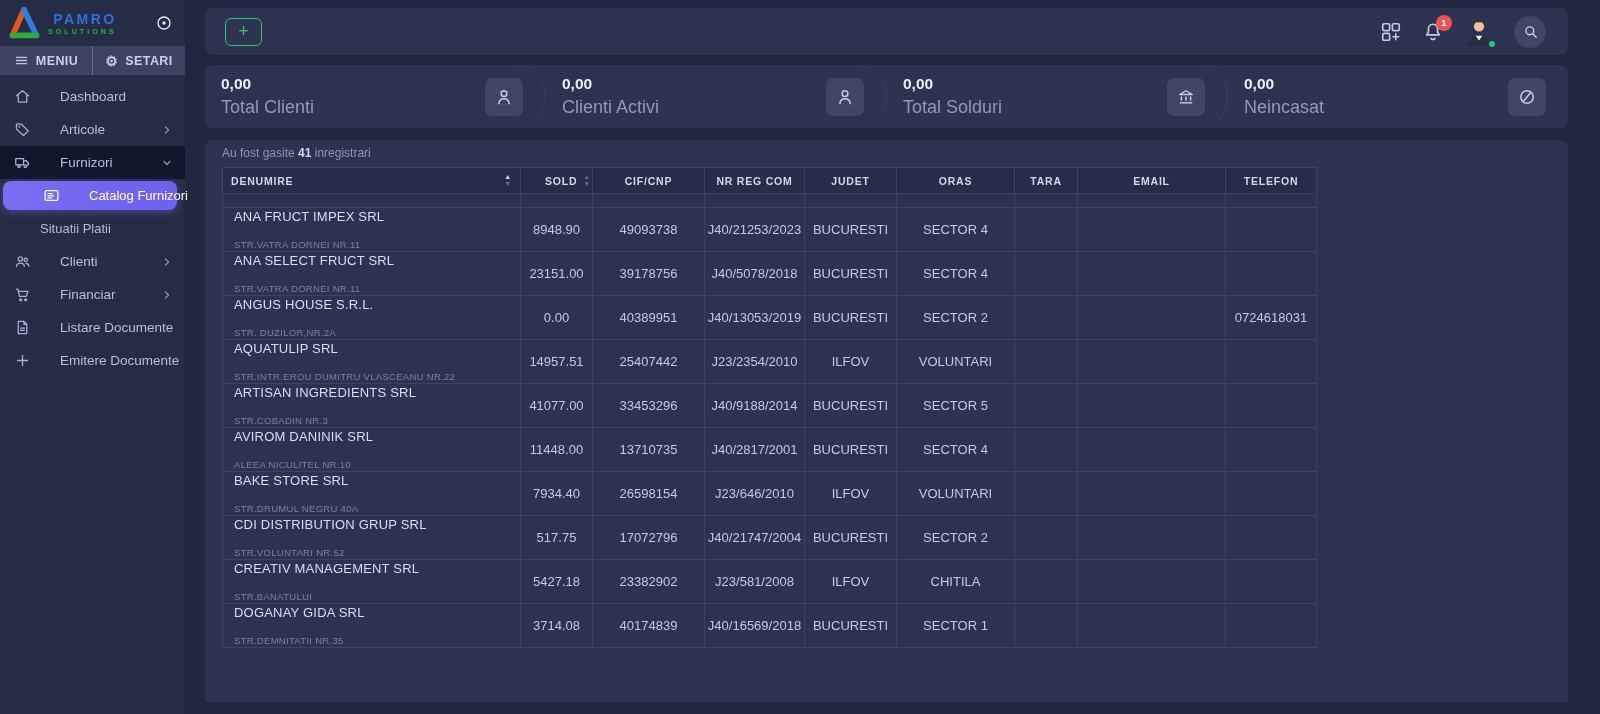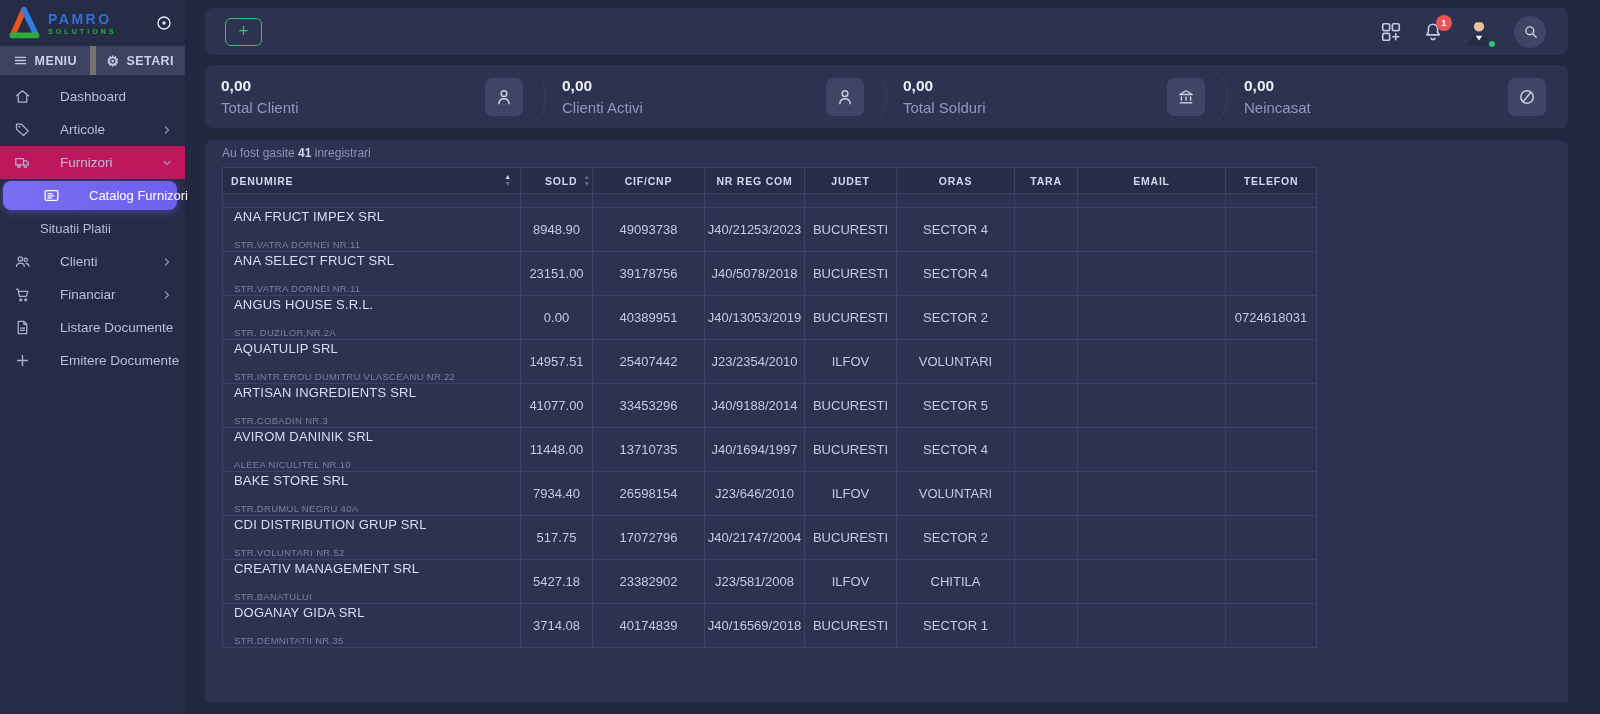--- a/index.html
+++ b/index.html
@@ -10,37 +10,37 @@
     font-family:"Liberation Sans", sans-serif;
     color:#c5cae2;
   }
   .app { display:flex; width:1600px; height:714px; }
 
   
   .sidebar { width:185px; flex-shrink:0; background:#262c45; display:flex; flex-direction:column; }
   .logo-row { height:46px; display:flex; align-items:center; padding:0 12px 0 4px; gap:4px; }
   .logo-tri { width:40px; height:40px; flex-shrink:0; }
   .logo-text { display:flex; flex-direction:column; line-height:1; }
-  .brand-name { color:#2e6fd9; font-weight:bold; font-size:14px; letter-spacing:2.5px; }
+  .brand-name { color:#2e6fd9; font-weight:bold; font-size:14px; letter-spacing:2.5px;text-align:right; }
   .brand-sub  { color:#27b33b; font-weight:bold; font-size:7px; letter-spacing:3.1px; margin-top:2px; }
   .pin-toggle { margin-left:auto; color:#e8eaf4; width:18px; height:18px; cursor:pointer; }
 
   .side-tabs { display:flex; height:29px; background:#3c4260; }
   .side-tab { flex:1; display:flex; align-items:center; justify-content:center; gap:7px;
     color:#ccd1e6; font-size:12.5px; font-weight:bold; letter-spacing:.4px; cursor:pointer; }
-  .side-tab:first-child { border-right:6px solid #737373; }
+  .side-tab:first-child { border-right:1px solid #737373; }
   .tab-ico { width:15px; height:15px; color:#c2c7dd; }
   .gear-glyph { font-size:14px; line-height:1; color:#c2c7dd; }
 
   .nav { padding-top:5px; display:flex; flex-direction:column; }
   .nav-item { height:33px; display:flex; align-items:center; padding:0 12px 0 14px;
     color:#b9bfdb; font-size:13.5px; gap:29px; cursor:pointer; white-space:nowrap; }
   .nav-item .nico { width:17px; height:17px; flex-shrink:0; color:#aab1cf; }
   .nav-item .chev { margin-left:auto; width:12px; height:12px; color:#8f96b8; flex-shrink:0; }
-  .nav-item.parent-open { background:#be185d; }
+  .nav-item.parent-open { background:#0f172a; }
   .nav-item.child { padding-left:40px; font-size:13px; color:#b6bcd6; }
   .nav-item.child-noicon { }
   .nav-item.active {
     background:linear-gradient(90deg,#7a6ef2,#6c60ee);
     border-radius:8px; margin:2px 8px 2px 3px; height:29px;
     color:#ffffff; box-shadow:0 2px 8px rgba(115,103,240,.45);
   }
   .nav-item.active .nico { color:#ffffff; }
 
   
@@ -62,21 +62,21 @@
     border-radius:50%; background:#28c76f; border:2px solid #2c3250; }
   .search-btn { width:32px; height:32px; border-radius:50%; background:#3f4565;
     display:flex; align-items:center; justify-content:center; color:#cdd1e4; cursor:pointer; }
   .search-btn svg { width:17px; height:17px; }
 
   .stats { margin:10px 32px 0 20px; height:63px; background:#2c3250; border-radius:8px; display:flex; }
   .stat { flex:1; display:flex; align-items:center; padding:0 22px 0 16px; border-right:1px solid #3a4162;border-radius:30px; }
   .stat:last-child { border-right:none; }
   .stat-text { display:flex; flex-direction:column; gap:4px; }
   .stat-value { color:#eceef8; font-weight:bold; font-size:15.5px; }
-  .stat-label { color:#9298ba; font-size:15px; }
+  .stat-label { color:#9298ba; font-size:18px; }
   .stat-iconbox { margin-left:auto; width:38px; height:38px; border-radius:7px; background:#3e4565;
     color:#c9cde2; display:flex; align-items:center; justify-content:center; }
   .stat-iconbox svg { width:20px; height:20px; }
 
   .content { margin:12px 32px 0 20px; height:562px; background:#2c3250;
     border-radius:8px 8px 0 0; padding:6px 0 0 17px; overflow:hidden; }
   .results { color:#8d94b8; font-size:12px; margin-bottom:7px; }
   .results b { color:#d3d8ee; font-weight:bold; }
 
   table { border-collapse:collapse; table-layout:fixed; width:1094px; }
@@ -438,21 +438,21 @@
     <td></td>
   </tr>
 
   <tr>
     <td class="c-name">
       <div class="co-name">AVIROM DANINIK SRL</div>
       <div class="co-addr">ALEEA NICULITEL NR.10</div>
     </td>
     <td>11448.00</td>
     <td>13710735</td>
-    <td>J40/1694/1997</td>
+    <td>J40/2817/2001</td>
     <td>BUCURESTI</td>
     <td>SECTOR 4</td>
     <td></td>
     <td></td>
     <td></td>
   </tr>
 
   <tr>
     <td class="c-name">
       <div class="co-name">BAKE STORE SRL</div>

